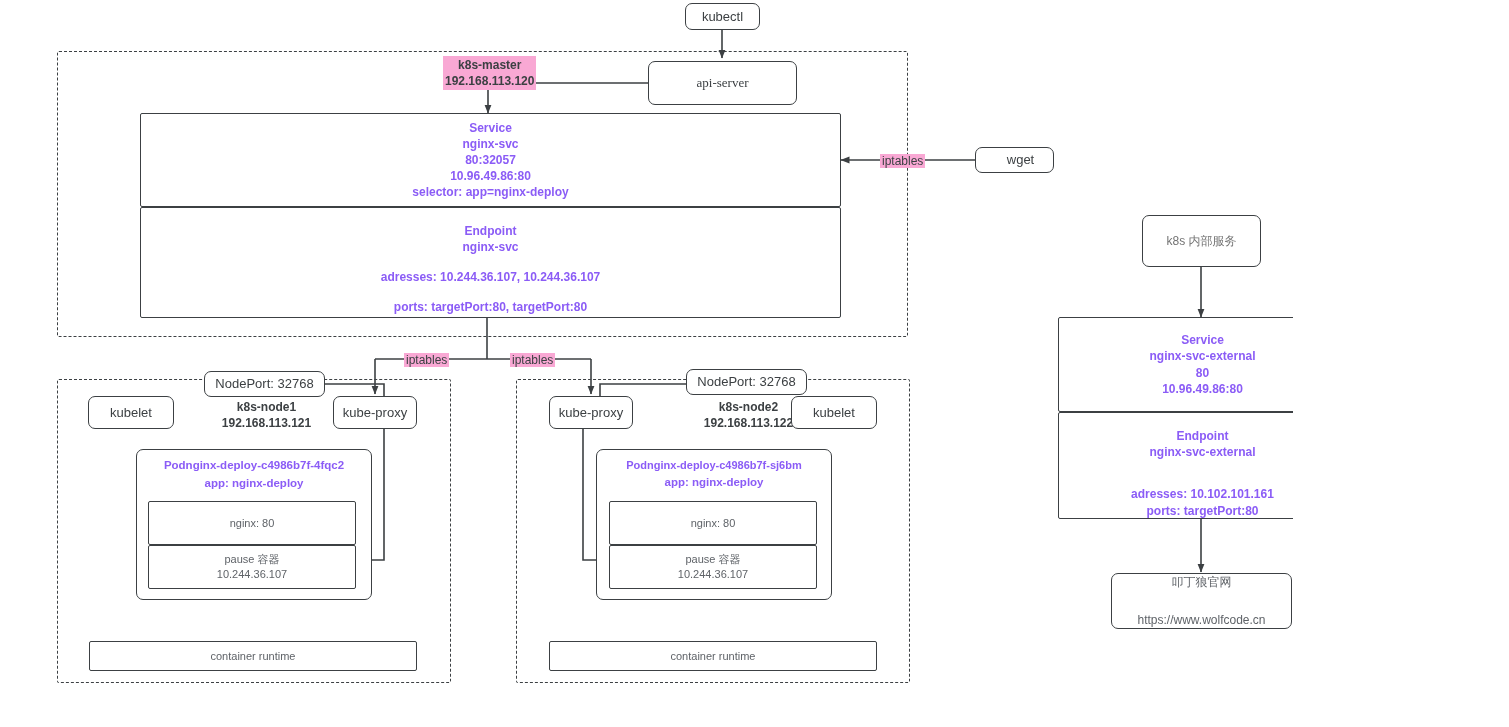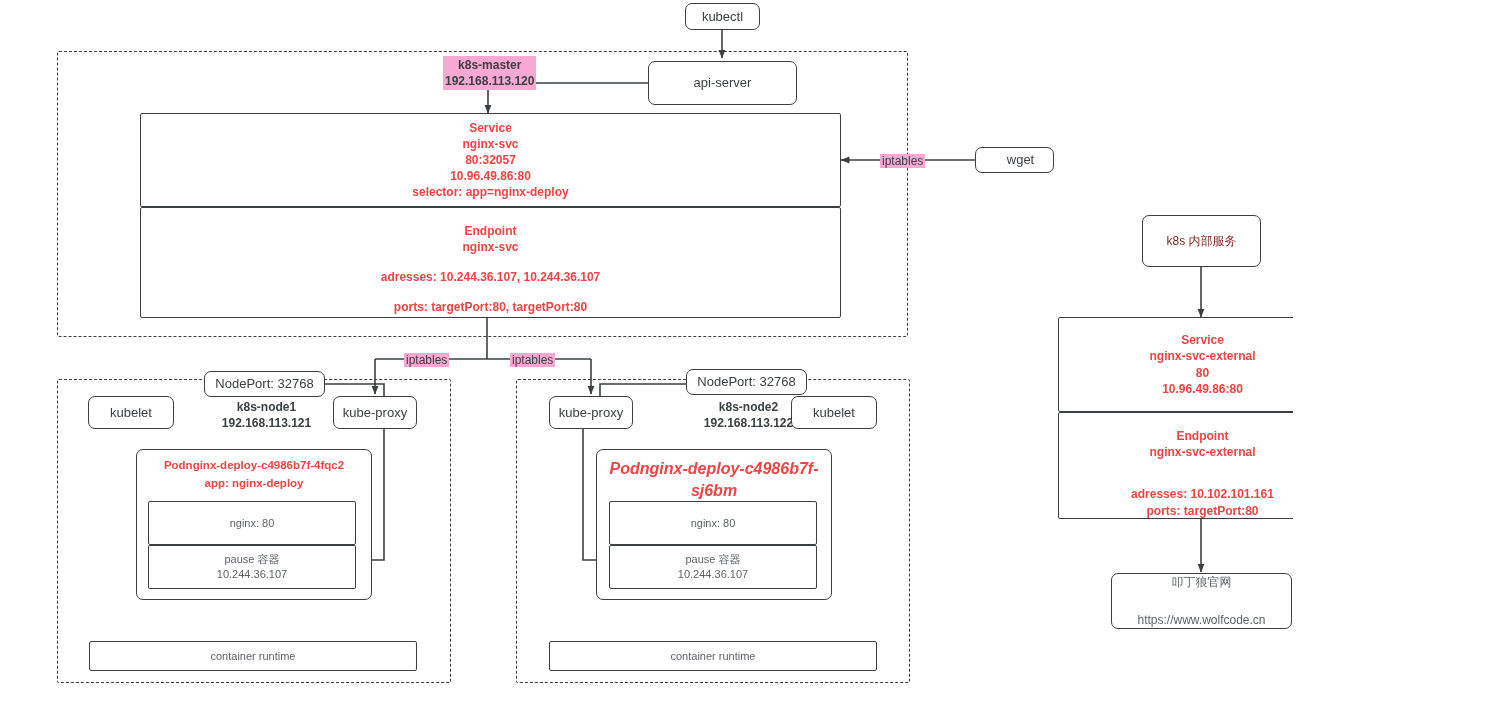--- a/index.html
+++ b/index.html
@@ -26,21 +26,21 @@
     display: flex;
     flex-direction: column;
     align-items: center;
     justify-content: center;
     text-align: center;
     line-height: 1.35;
     color: #3c4043;
   }
   .rounded { border-radius: 7px; }
   .sharp   { border-radius: 2px; }
-  .bold    { font-weight: bold; color: #ef4444; }
+  .bold    { font-weight: bold; color: #8b5cf6; }
   .dashbox {
     position: absolute;
     box-sizing: border-box;
     border: 1.6px dashed #3c4043;
     border-radius: 2px;
     background: transparent;
   }
   .label {
     position: absolute;
     background: #f9a8d4;
@@ -110,21 +110,21 @@
     <span>kubectl</span>
   </div>
 
   <div class="dashbox" style="left:57px; top:51px; width:851px; height:286px;"></div>
 
   <div class="label f12 bold" style="left:443px; top:56px; text-align:center; line-height:1.35;">
     <div>k8s-master</div>
     <div>192.168.113.120</div>
   </div>
 
-  <div class="box rounded f13 txt" style="left:648px; top:61px; width:149px; height:44px;">
+  <div class="box rounded f13 txt" style="left:648px; top:61px; width:149px; height:44px;font-family:Liberation Serif, serif;">
     <span>api-server</span>
   </div>
 
   <div class="box sharp f12" style="left:140px; top:113px; width:701px; height:94px;">
     <span class="bold txt">Service</span>
     <span class="bold txt">nginx-svc</span>
     <span class="bold txt">80:32057</span>
     <span class="bold txt">10.96.49.86:80</span>
     <span class="bold txt">selector: app=nginx-deploy</span>
   </div>
@@ -193,36 +193,36 @@
 
   <div class="box rounded f13 txt" style="left:549px; top:396px; width:84px; height:33px;">
     <span>kube-proxy</span>
   </div>
 
   <div class="box rounded f13 txt" style="left:791px; top:396px; width:86px; height:33px;">
     <span>kubelet</span>
   </div>
 
   <div class="box rounded f11" style="left:596px; top:449px; width:236px; height:151px; justify-content:flex-start; padding:8px 10px 0 10px;">
-    <span class="bold wrap" style="font-size:16px; width:100%;font-style:italic;">Podnginx-deploy-c4986b7f-sj6bm</span>
+    <span class="bold wrap" style="font-size:11px; width:100%;">Podnginx-deploy-c4986b7f-sj6bm</span>
     <span class="bold txt" style="font-size:11.5px; margin-top:2px;">app: nginx-deploy</span>
   </div>
   <div class="box sharp f11" style="left:609px; top:501px; width:208px; height:44px; color:#5f6368;">
     <span class="txt">nginx: 80</span>
   </div>
   <div class="box sharp f11" style="left:609px; top:545px; width:208px; height:44px; color:#5f6368;">
     <span class="txt">pause 容器</span>
     <span class="txt">10.244.36.107</span>
   </div>
 
   <div class="box sharp f11" style="left:549px; top:641px; width:328px; height:30px; color:#5f6368;">
     <span class="txt">container runtime</span>
   </div>
 
-  <div class="box rounded f12 txt" style="left:1142px; top:215px; width:119px; height:52px; color:#7f1d1d;">
+  <div class="box rounded f12 txt" style="left:1142px; top:215px; width:119px; height:52px; color:#737373;">
     <span>k8s 内部服务</span>
   </div>
 
   <div class="box sharp f12" style="left:1058px; top:317px; width:289px; height:95px;">
     <span class="bold txt">Service</span>
     <span class="bold txt">nginx-svc-external</span>
     <span class="bold txt">80</span>
     <span class="bold txt">10.96.49.86:80</span>
   </div>
 

